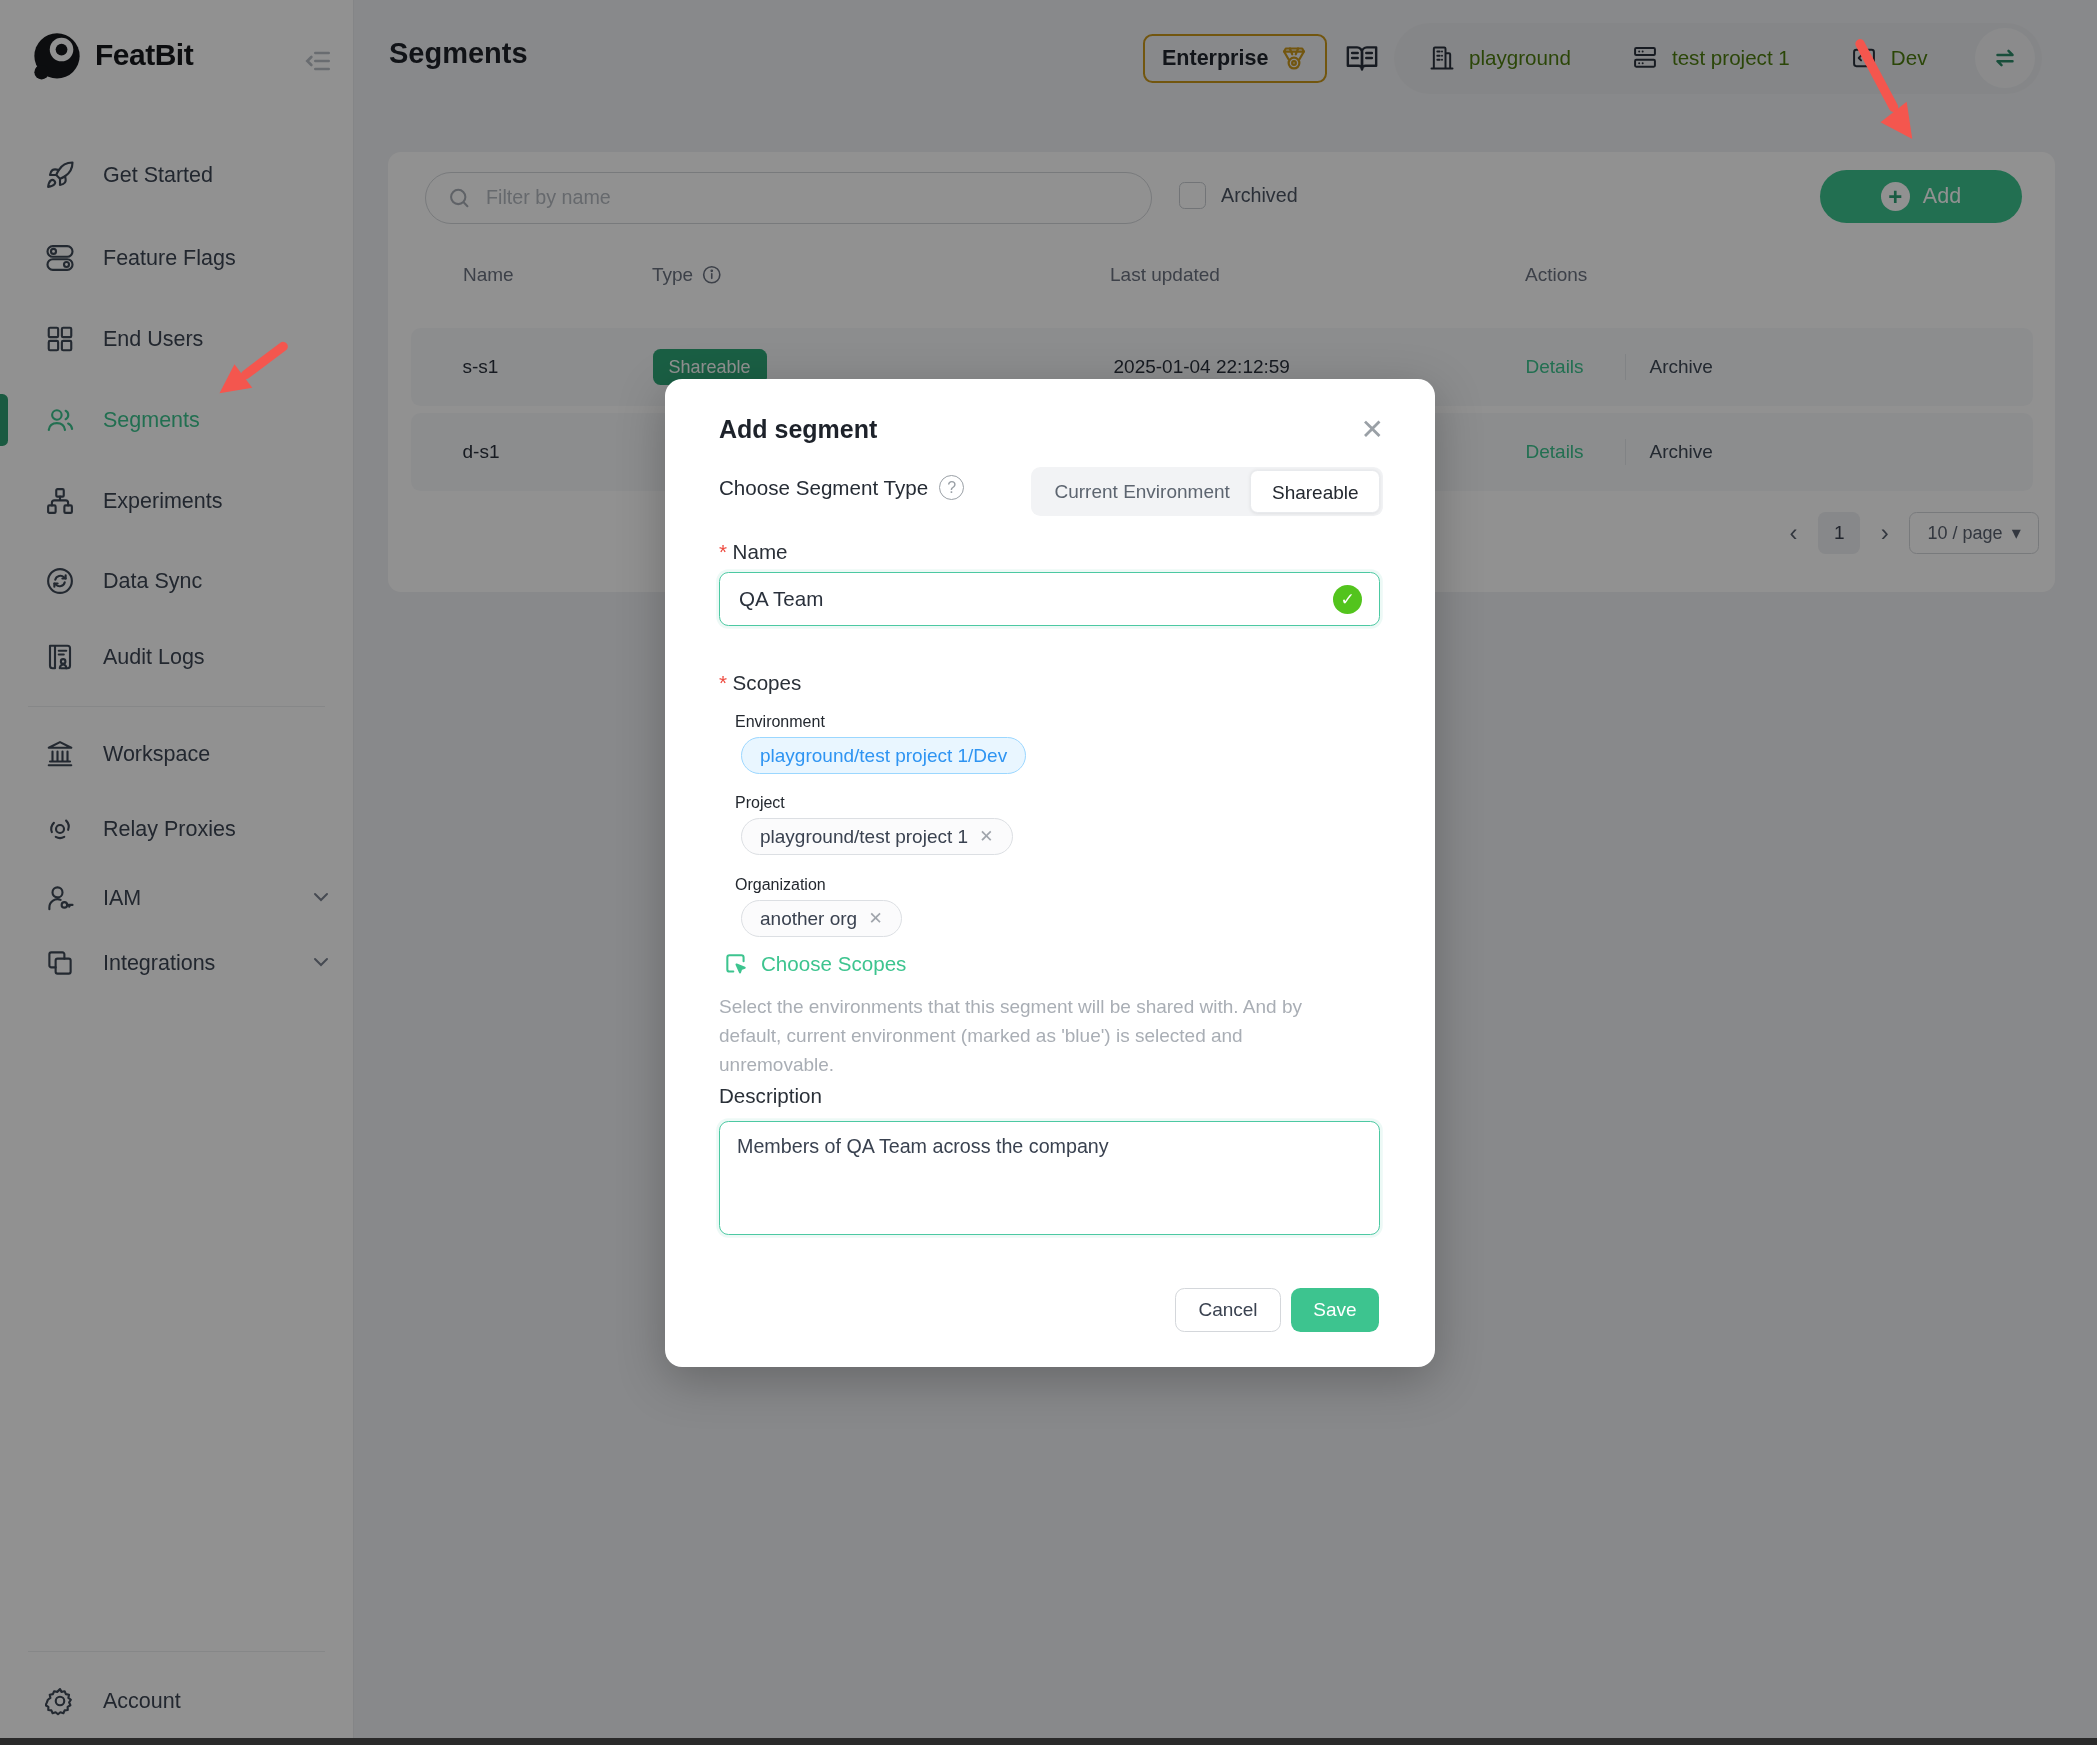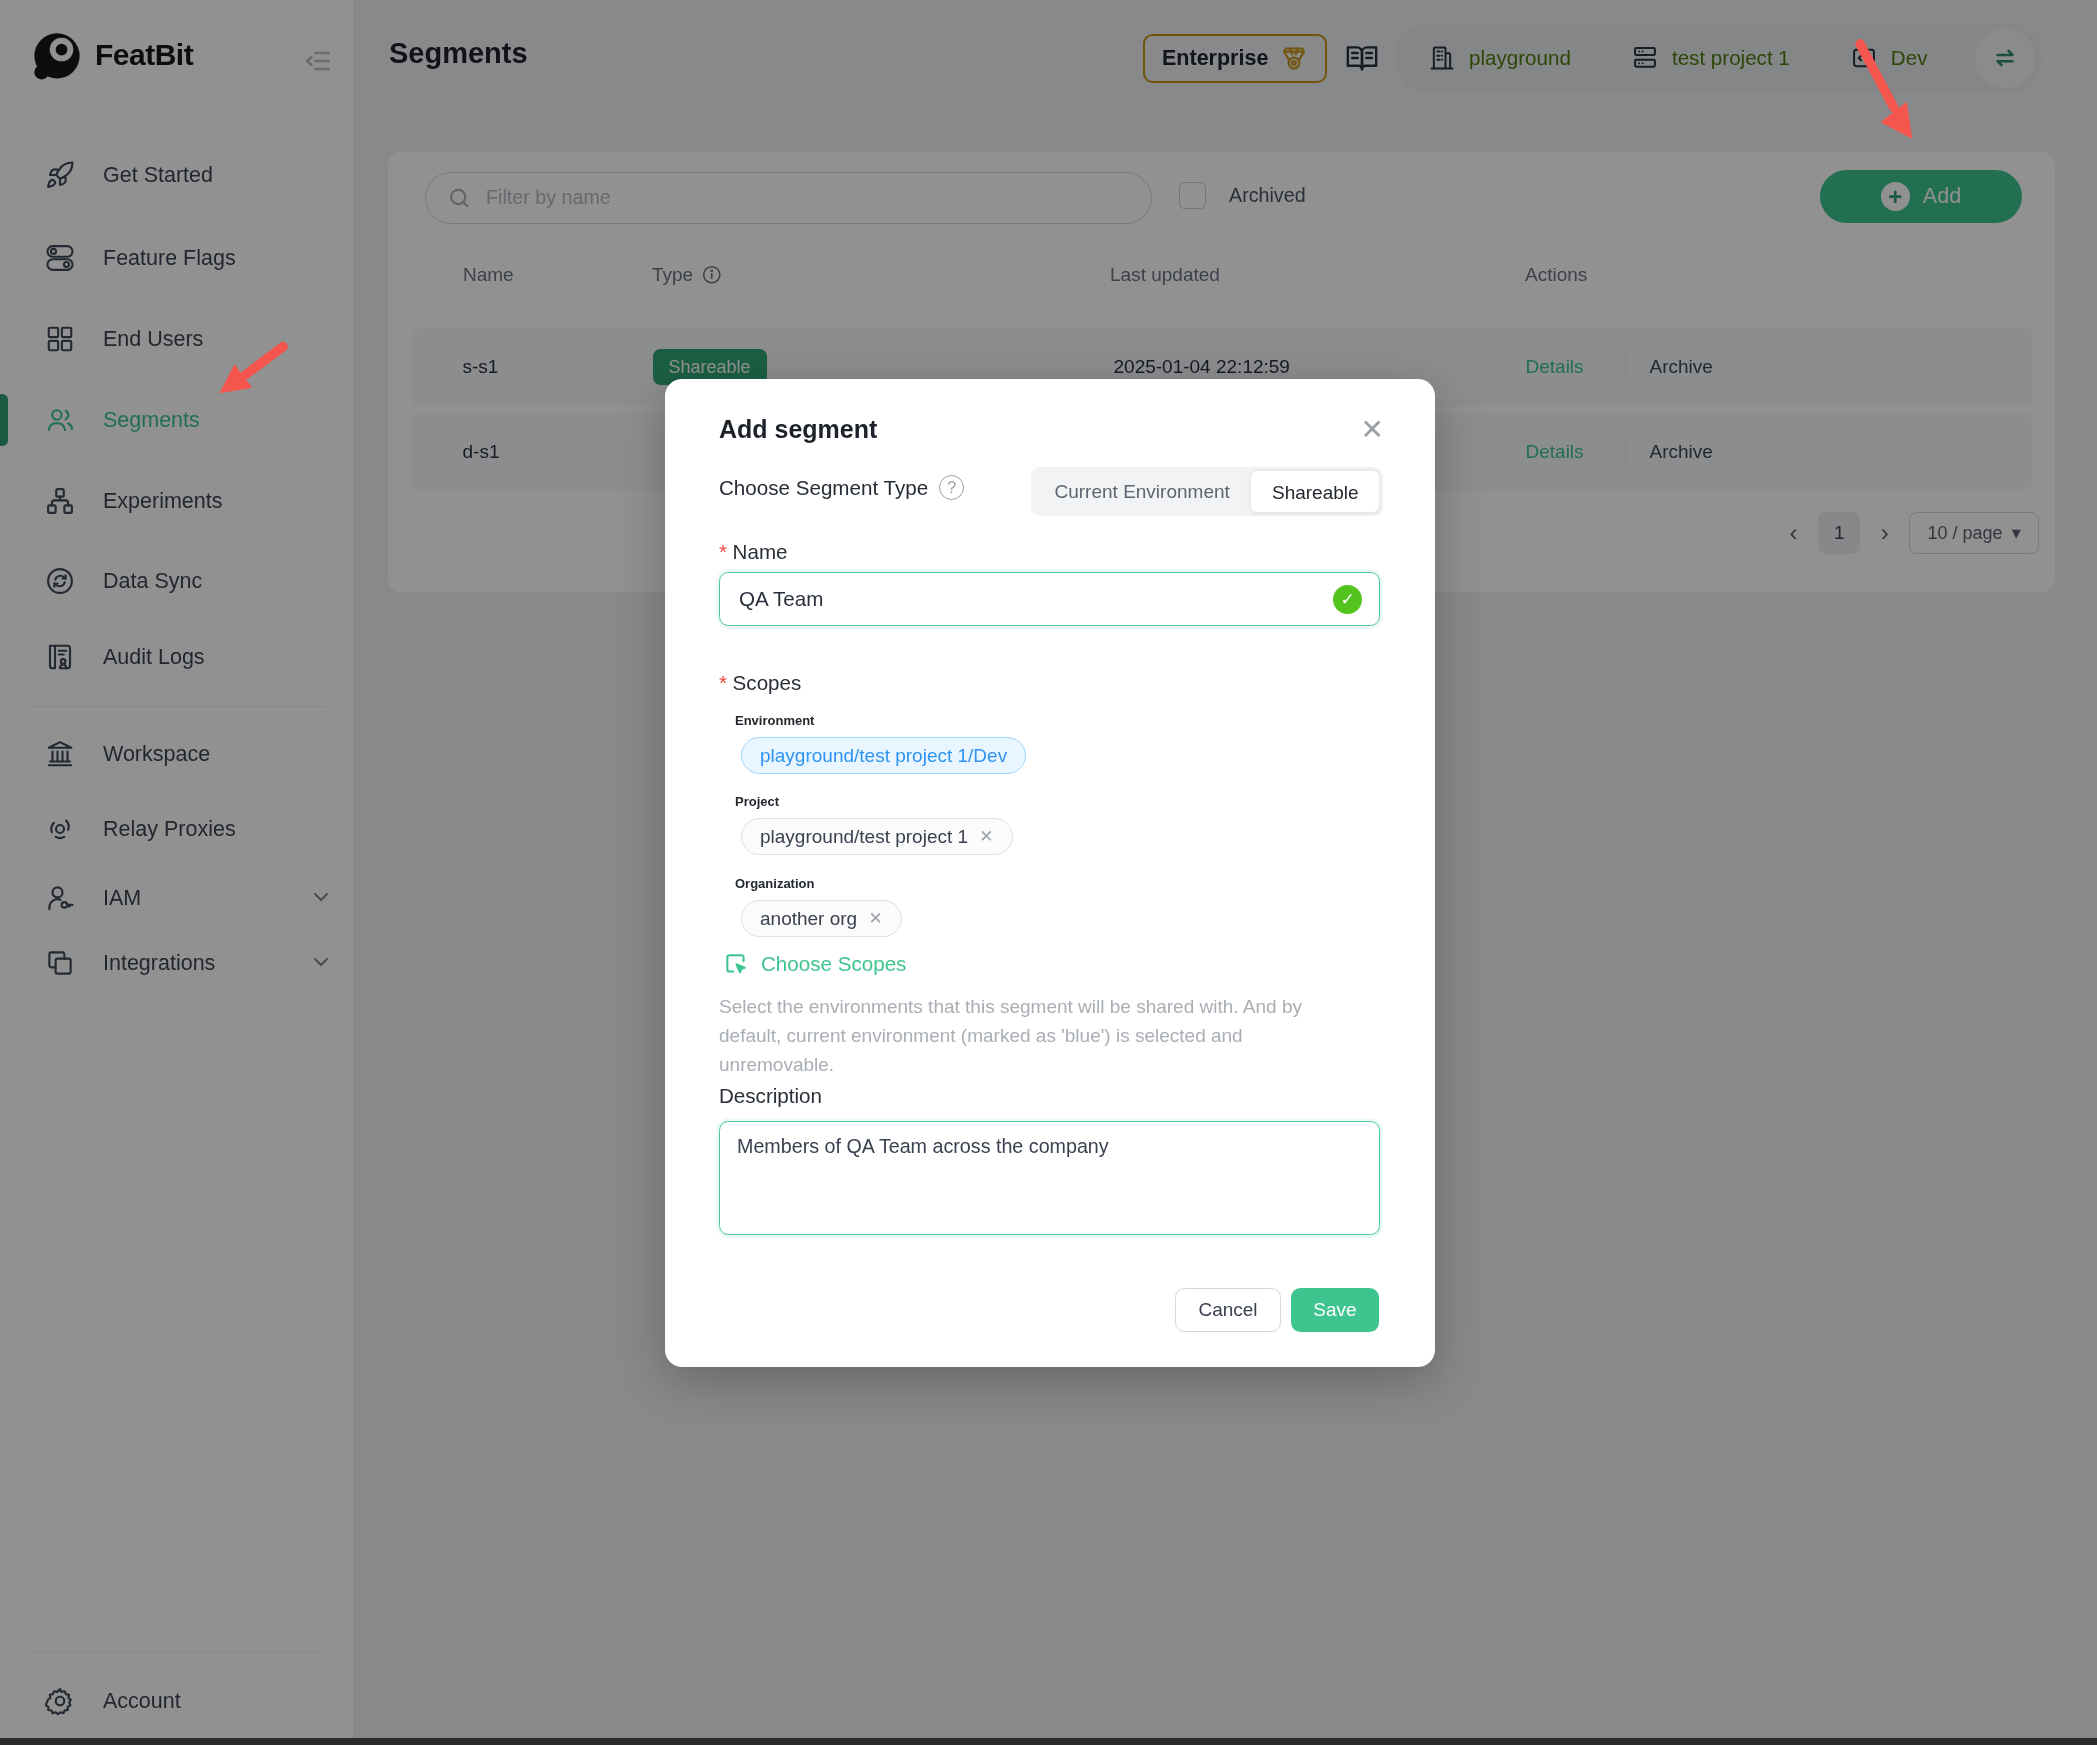--- a/index.html
+++ b/index.html
@@ -33,21 +33,21 @@
   .swap-btn { position:absolute; right:7.5px; top:5.6px; width:60px; height:60px; border-radius:50%; background:#f4f5f7; display:flex; align-items:center; justify-content:center; }
   .hd-ic { stroke:#2a313c; fill:none; stroke-width:1.7; stroke-linecap:round; stroke-linejoin:round; }
 
   
   .card { position:absolute; left:388px; top:152px; width:1667px; height:440px; background:#ffffff; border-radius:13px; z-index:1; }
   .search-box { position:absolute; left:37px; top:19.7px; width:727px; height:52px; border:1.4px solid #d4d7db; border-radius:26px; display:flex; align-items:center; padding:0 20.6px; gap:15px; background:#fff; }
   .search-box input { border:none; outline:none; font-size:19.7px; color:#3a4250; width:100%; font-family:"Liberation Sans",sans-serif; background:transparent; }
   .search-box input::placeholder { color:#b4b9c0; }
   .archived-wrap { position:absolute; left:791px; top:30px; display:flex; align-items:center; gap:15px; }
   .checkbox { width:27px; height:27px; border:1.9px solid #c8ccd2; border-radius:5.6px; background:#fff; }
-  .archived-lbl { font-size:19.7px; color:#4c5563;margin-left:8px; }
+  .archived-lbl { font-size:19.7px; color:#4c5563; }
   .add-btn { position:absolute; left:1432px; top:18px; width:202px; height:53px; background:#3dc48f; border:none; border-radius:27px; display:flex; align-items:center; justify-content:center; gap:13px; cursor:pointer; }
   .add-btn .plus-circle { width:29px; height:29px; border-radius:50%; background:#ffffff; color:#2fa377; font-size:24px; font-weight:700; display:flex; align-items:center; justify-content:center; line-height:1; }
   .add-btn .t { color:#ffffff; font-size:21.5px; }
   .th { position:absolute; top:112px; font-size:19px; color:#6b7280; display:flex; align-items:center; gap:7.5px; }
   .row { position:absolute; left:22.5px; width:1622px; height:78px; background:#f7f8fa; border-radius:9.4px; }
   .cell { position:absolute; top:0; height:78px; display:flex; align-items:center; font-size:19px; color:#2a313c; }
   .tag-shareable { background:#2ea878; color:#fff; font-size:18px; padding:7.5px 16px; border-radius:7.5px; }
   .link-details { color:#3dc48f; font-size:19px; cursor:pointer; }
   .link-archive { color:#3f4956; font-size:19px; cursor:pointer; }
   .act-div { width:0.9px; height:26px; background:#e3e6ea; position:absolute; left:1214px; top:26px; }
@@ -66,21 +66,21 @@
   .m-type-lbl { position:absolute; left:54px; top:96px; font-size:20.6px; color:#262c35; display:flex; align-items:center; gap:11.2px; }
   .q-circle { width:25px; height:25px; border:1.6px solid #9aa0a6; border-radius:50%; color:#9aa0a6; font-size:16px; display:flex; align-items:center; justify-content:center; }
   .seg-toggle { position:absolute; right:52px; top:88px; background:#f2f3f5; border-radius:9.4px; padding:2.8px; display:flex; }
   .seg-opt { padding:0 20.6px; height:43px; line-height:43px; font-size:19px; color:#5d6570; cursor:pointer; border-radius:7.5px; }
   .seg-opt.on { background:#ffffff; color:#23282f; border:0.9px solid #e8eaed; box-shadow:0 0.9px 3.7px rgba(0,0,0,0.08); }
   .req { color:#ee4b40; margin-right:5.6px; }
   .f-lbl { position:absolute; left:54px; font-size:20.6px; color:#2a3038; }
   .m-input { position:absolute; left:54px; top:193px; width:661px; height:54px; border:1.5px solid #4cc9a2; border-radius:9.4px; box-shadow:0 0 0 2.8px rgba(76,201,162,0.10); display:flex; align-items:center; }
   .m-input input { border:none; outline:none; width:100%; font-size:20.6px; color:#2a313c; padding:0 56px 0 19px; font-family:"Liberation Sans",sans-serif; }
   .ok-circle { position:absolute; right:17px; top:12px; width:29px; height:29px; border-radius:50%; background:#53c41d; color:#fff; font-size:17px; display:flex; align-items:center; justify-content:center; }
-  .sub-lbl { position:absolute; left:70px; font-size:13px; font-weight:700; color:#23282f; }
+  .sub-lbl { position:absolute; left:70px; font-size:16px; font-weight:400; color:#23282f; }
   .chip { position:absolute; left:76px; height:37px; border-radius:19px; display:inline-flex; align-items:center; padding:0 18px; font-size:19px; gap:11.2px; }
   .chip-blue { background:#e9f6ff; border:1.4px solid #9bd7ff; color:#2e94f2; }
   .chip-gray { background:#fbfbfc; border:1.4px solid #dcdfe3; color:#3a4250; }
   .chip .x { color:#a0a5ac; font-size:17px; cursor:pointer; }
   .choose-scopes { position:absolute; left:58px; top:572px; display:flex; align-items:center; gap:12px; color:#3dc48f; font-size:20.6px; cursor:pointer; }
   .helper { position:absolute; left:54px; top:613px; width:618px; font-size:19px; color:#a9aeb5; line-height:29px; }
   .m-textarea { position:absolute; left:54px; top:742px; width:661px; height:114px; border:1.5px solid #4cc9a2; border-radius:9.4px; box-shadow:0 0 0 2.8px rgba(76,201,162,0.10); padding:13px 17px; font-size:19.7px; color:#3a4250; font-family:"Liberation Sans",sans-serif; resize:none; outline:none; }
   .m-cancel { position:absolute; right:154px; top:909px; width:106px; height:44px; background:#fff; border:1.4px solid #d4d7db; border-radius:9.4px; font-size:19px; color:#3a4250; cursor:pointer; font-family:"Liberation Sans",sans-serif; }
   .m-save { position:absolute; right:56px; top:909px; width:88px; height:44px; background:#3dc48f; border:none; border-radius:9.4px; font-size:19px; color:#ffffff; cursor:pointer; font-family:"Liberation Sans",sans-serif;margin-left:24px; }
 

